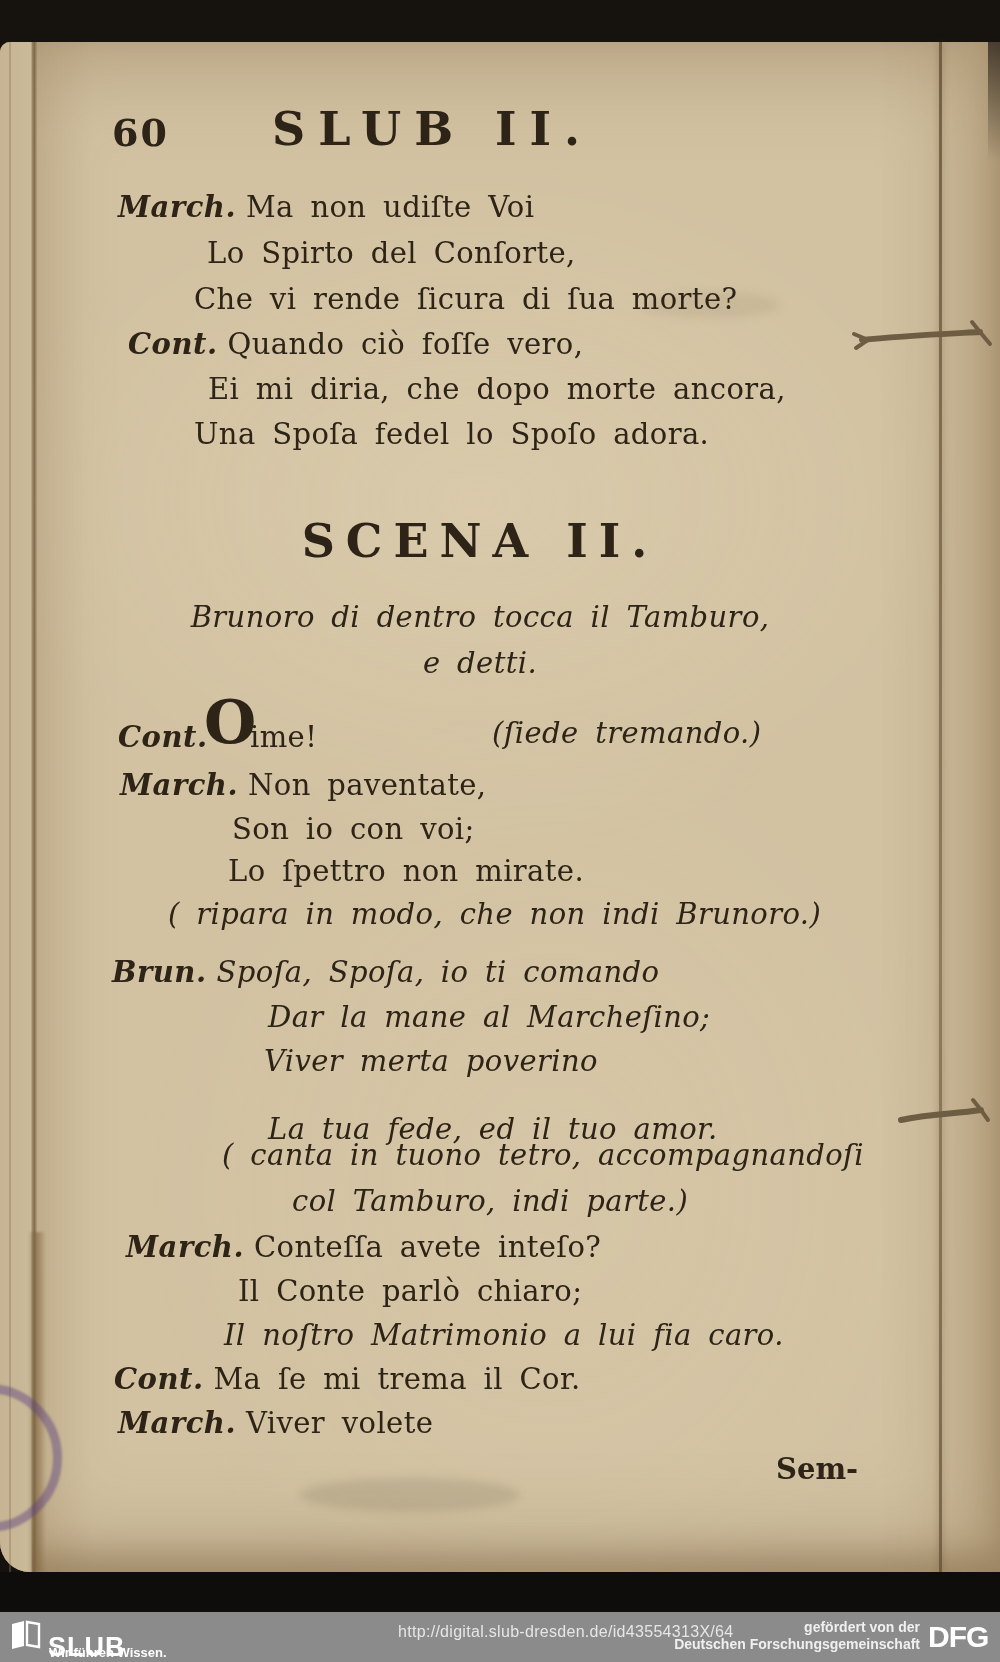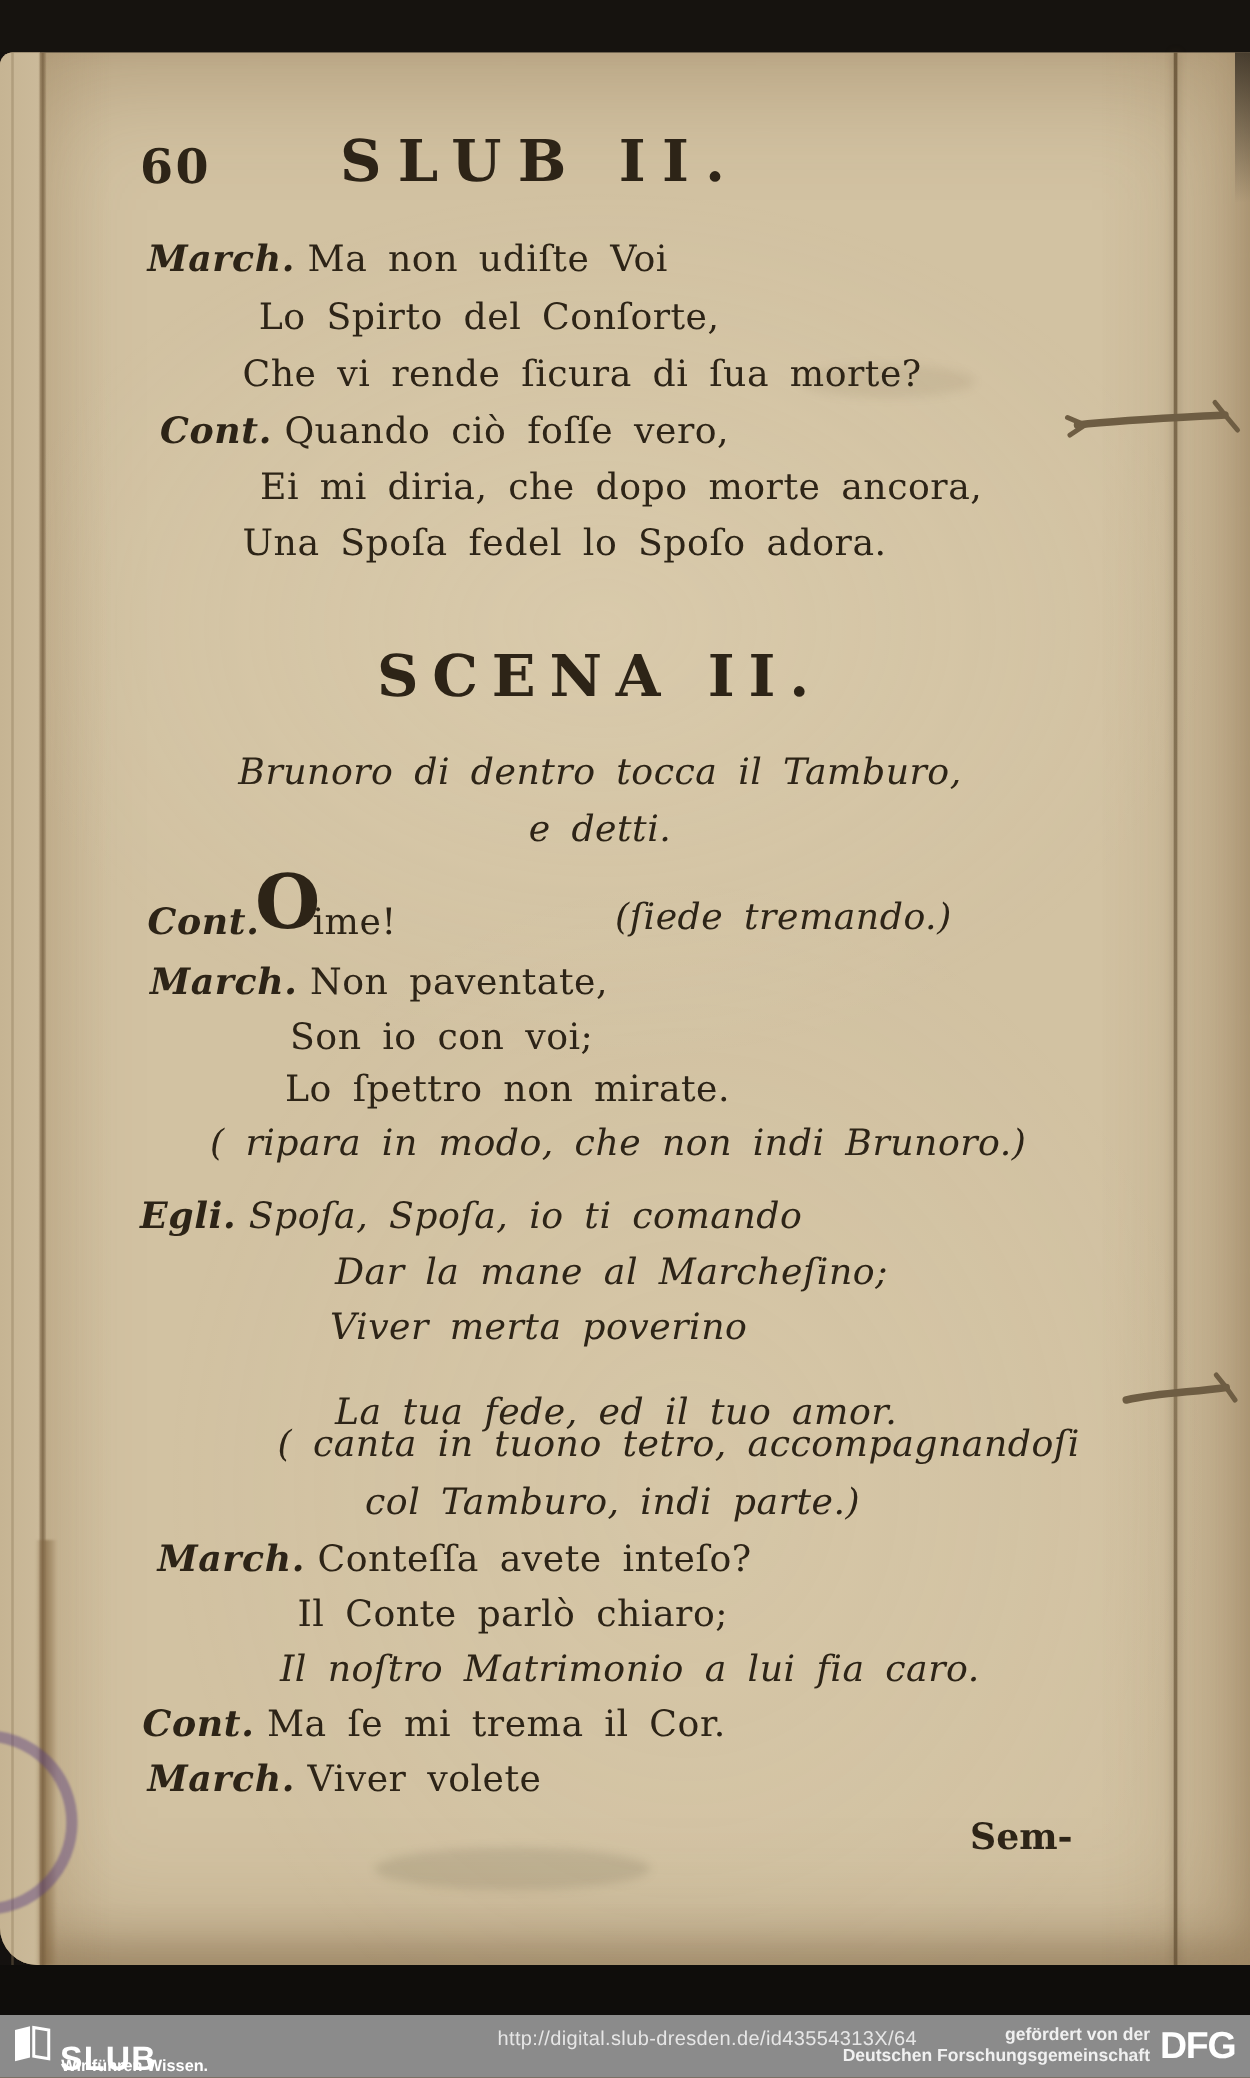--- a/index.html
+++ b/index.html
@@ -117,21 +117,21 @@
     <div class="abs ink bodyline" style="left:118px;top:678px;"><span class="sp">Cont.</span></div>
     <div class="abs ink dropO" style="left:204px;top:650px;">O</div>
     <div class="abs ink bodyline" style="left:250px;top:678px;">ime!</div>
     <div class="abs ink bodyline it" style="left:492px;top:674px;">(ſiede tremando.)</div>
 
     <div class="abs ink bodyline" style="left:120px;top:726px;"><span class="sp">March.</span><span>Non paventate,</span></div>
     <div class="abs ink bodyline" style="left:232px;top:770px;"><span>Son io con voi;</span></div>
     <div class="abs ink bodyline" style="left:228px;top:812px;"><span>Lo ſpettro non mirate.</span></div>
     <div class="abs ink bodyline it" style="left:168px;top:855px;"><span>( ripara in modo, che non indi Brunoro.)</span></div>
 
-    <div class="abs ink bodyline" style="left:112px;top:913px;"><span class="sp">Egli.</span><span class="it">Spoſa, Spoſa, io ti comando</span></div>
+    <div class="abs ink bodyline" style="left:112px;top:913px;"><span class="sp">Brun.</span><span class="it">Spoſa, Spoſa, io ti comando</span></div>
     <div class="abs ink bodyline it" style="left:268px;top:958px;"><span>Dar la mane al Marcheſino;</span></div>
     <div class="abs ink bodyline it" style="left:264px;top:1002px;"><span>Viver merta poverino</span></div>
     <div class="abs ink bodyline it" style="left:268px;top:1046px;margin-top:24px;"><span>La tua fede, ed il tuo amor.</span></div>
     <div class="abs ink bodyline it" style="left:222px;top:1096px;"><span>( canta in tuono tetro, accompagnandoſi</span></div>
     <div class="abs ink bodyline it" style="left:292px;top:1142px;"><span>col Tamburo, indi parte.)</span></div>
 
     <div class="abs ink bodyline" style="left:126px;top:1188px;"><span class="sp">March.</span><span>Conteſſa avete inteſo?</span></div>
     <div class="abs ink bodyline" style="left:238px;top:1232px;"><span>Il Conte parlò chiaro;</span></div>
     <div class="abs ink bodyline" style="left:224px;top:1276px;font-style:italic;"><span>Il noſtro Matrimonio a lui fia caro.</span></div>
     <div class="abs ink bodyline" style="left:114px;top:1320px;"><span class="sp">Cont.</span><span>Ma ſe mi trema il Cor.</span></div>

